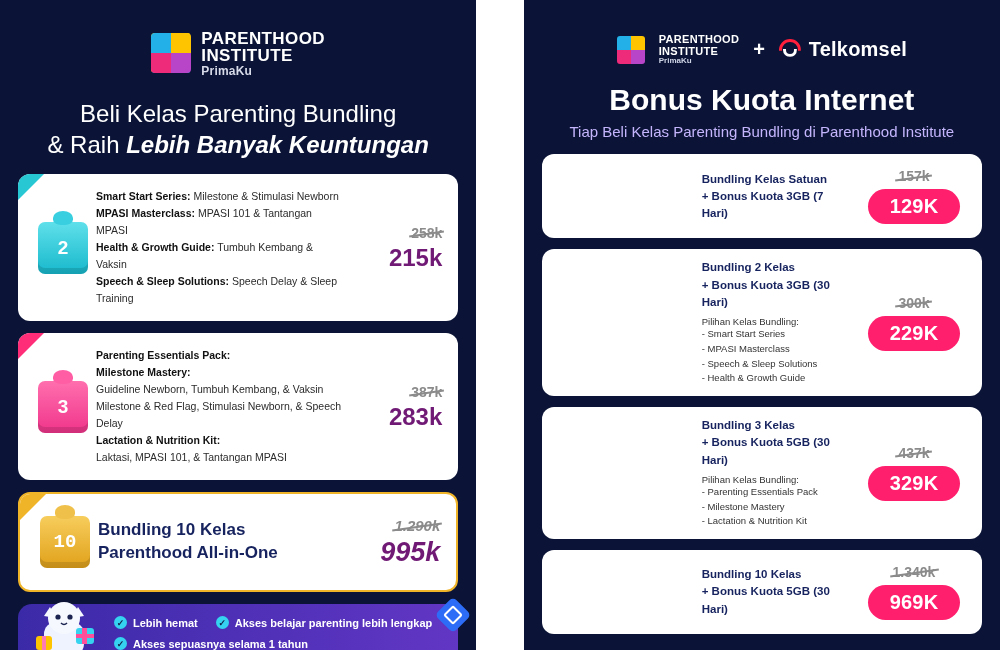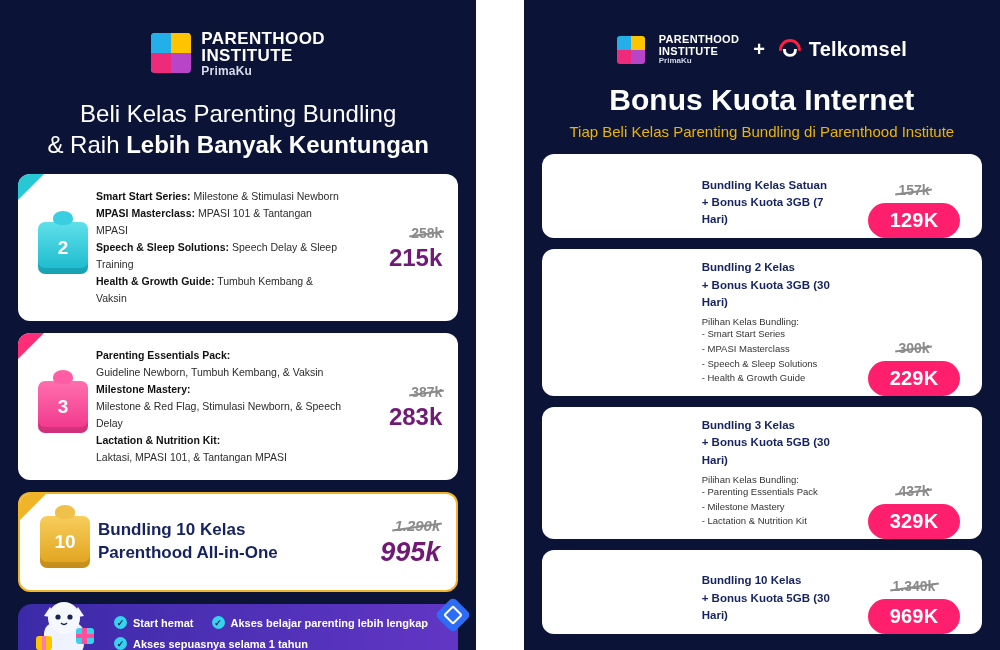--- a/index.html
+++ b/index.html
@@ -34,21 +34,21 @@
   .cube .q4 { right:0; bottom:0; background:#b845c8; }
   .logo-text { color:#ffffff; line-height:1.02; }
   .logo-text .l1 { font-size:17px; font-weight:bold; letter-spacing:.4px; }
   .logo-text .l2 { font-size:17px; font-weight:bold; letter-spacing:.4px; }
   .logo-text .l3 { font-size:12px; font-weight:bold; color:#d7dae8; letter-spacing:.2px;}
 
   .headline {
     text-align:center; color:#ffffff; margin-top:22px; line-height:1.28;
     font-size:24px;
   }
-  .headline .bold { font-weight:bold; }
+  .headline .bold { font-weight:bold;font-style:italic; }
   .headline .line1 { font-weight:400; }
 
   .cards { padding:14px 18px 0 18px; }
   .card {
     position:relative;
     background:#ffffff; border-radius:12px;
     margin-bottom:12px;
     display:flex; align-items:center;
     padding:14px 16px 14px 12px;
     overflow:hidden;
@@ -62,21 +62,21 @@
 
   .box-icon { width:66px; min-width:66px; display:flex; justify-content:center; }
   .box {
     width:50px; height:52px; border-radius:7px; position:relative;
     display:flex; align-items:center; justify-content:center;
     color:#ffffff; font-weight:bold; font-size:19px;
     box-shadow: inset 0 -6px 0 rgba(0,0,0,.12);
   }
   .box.teal { background:linear-gradient(180deg,#5fe0ea,#17b8cc); }
   .box.pink { background:linear-gradient(180deg,#ff6fae,#f0348a); }
-  .box.gold { background:linear-gradient(180deg,#f7cd5c,#e0a11a); }
+  .box.gold { background:linear-gradient(180deg,#f7cd5c,#e0a11a);font-family:Liberation Mono, monospace; }
   .box .knot {
     position:absolute; top:-11px; left:50%; transform:translateX(-50%);
     width:20px; height:14px; border-radius:50% 50% 40% 40%;
   }
   .box.teal .knot { background:#39cfe0; }
   .box.pink .knot { background:#ff5ea5; }
   .box.gold .knot { background:#efc04a; }
 
   .card-body { flex:1; padding-right:8px; }
   .card-body p { font-size:10.5px; color:#2b2b2b; line-height:1.62; }
@@ -142,26 +142,26 @@
   .co-name .b { font-size:11px; font-weight:bold; letter-spacing:.3px; }
   .co-name .c { font-size:8px; color:#cfd4e6; font-weight:bold;}
   .plus { color:#fff; font-size:20px; font-weight:bold; }
   .tsel { display:flex; align-items:center; gap:8px; }
   .tsel-mark { width:22px; height:22px; position:relative; }
   .tsel-mark .r1 { position:absolute; inset:0; border:3px solid #ff1f3d; border-radius:50%; clip-path: polygon(0 0,100% 0,100% 55%,0 55%);}
   .tsel-mark .r2 { position:absolute; inset:4px; border:3px solid #ffffff; border-radius:50%; clip-path: polygon(0 45%,100% 45%,100% 100%,0 100%);}
   .tsel-name { color:#fff; font-size:20px; font-weight:bold; letter-spacing:.2px; }
 
   .r-title { text-align:center; color:#fff; font-size:30px; font-weight:bold; margin-top:18px; }
-  .r-sub { text-align:center; color:#eab308; font-size:15px; margin-top:6px; }
+  .r-sub { text-align:center; color:#c4b5fd; font-size:15px; margin-top:6px; }
 
   .bundles { padding:14px 18px 0 18px; }
   .bundle {
     background:#fff; border-radius:12px; margin-bottom:11px;
-    display:flex; align-items:flex-end; overflow:hidden;
+    display:flex; align-items:center; overflow:hidden;
     min-height:84px;
   }
   .photo { width:148px; min-width:148px; position:relative; overflow:hidden; }
   .photo .bg { position:absolute; inset:0; }
   .b-info { flex:1; padding:10px 6px 10px 12px; display:flex; flex-direction:column; justify-content:center; }
   .b-title { font-size:11.5px; font-weight:bold; color:#16235e; line-height:1.5; }
   .b-list-h { font-size:9.5px; color:#333; margin-top:5px; }
   .b-list { font-size:9.5px; color:#333; line-height:1.55; }
   .b-price { width:126px; min-width:126px; display:flex; flex-direction:column;
              align-items:center; justify-content:center; gap:5px; padding-right:10px; }
@@ -207,41 +207,41 @@
         <div class="corner teal"></div>
         <div class="box-icon">
           <div class="box teal">
               <div class="knot"></div>
               <span>2</span>
             </div>
         </div>
         <div class="card-body">
           <p><b>Smart Start Series:</b><span> Milestone &amp; Stimulasi Newborn</span></p>
           <p><b>MPASI Masterclass:</b><span> MPASI 101 &amp; Tantangan MPASI</span></p>
+          <p><b>Health &amp; Growth Guide:</b><span> Tumbuh Kembang &amp; Vaksin</span></p>
           <p><b>Speech &amp; Sleep Solutions:</b><span> Speech Delay &amp; Sleep Training</span></p>
-          <p><b>Health &amp; Growth Guide:</b><span> Tumbuh Kembang &amp; Vaksin</span></p>
         </div>
         <div class="price-col">
           <div><span class="price-old">258k</span></div>
           <div class="price-new">215k</div>
         </div>
       </div>
 
       <div class="card">
         <div class="corner"></div>
         <div class="box-icon">
           <div class="box pink">
               <div class="knot"></div>
               <span>3</span>
             </div>
         </div>
         <div class="card-body">
           <p><b>Parenting Essentials Pack:</b></p>
+          <p><b>Milestone Mastery:</b></p>
           <p><span>Guideline Newborn, Tumbuh Kembang, &amp; Vaksin</span></p>
-          <p><b>Milestone Mastery:</b></p>
           <p><span>Milestone &amp; Red Flag, Stimulasi Newborn, &amp; Speech Delay</span></p>
           <p><b>Lactation &amp; Nutrition Kit:</b></p>
           <p><span>Laktasi, MPASI 101, &amp; Tantangan MPASI</span></p>
         </div>
         <div class="price-col">
           <div><span class="price-old">387k</span></div>
           <div class="price-new">283k</div>
         </div>
       </div>
 
@@ -276,21 +276,21 @@
         <path d="M31 25 q3 3 6 0" stroke="#1b2450" stroke-width="1.6" fill="none"></path>
         <rect x="46" y="30" width="18" height="16" rx="3" fill="#35d3f0"></rect>
         <rect x="52" y="30" width="5" height="16" fill="#ff4f9a"></rect>
         <rect x="46" y="36" width="18" height="4" fill="#ff4f9a"></rect>
         <rect x="6" y="38" width="16" height="14" rx="3" fill="#ffc400"></rect>
         <rect x="12" y="38" width="4" height="14" fill="#ff7ab3"></rect>
       </svg>
       <div class="benefit-row">
         <div class="benefit">
           <span class="check">✓</span>
-          <span>Start hemat</span>
+          <span>Lebih hemat</span>
         </div>
         <div class="benefit">
           <span class="check">✓</span>
           <span>Akses belajar parenting lebih lengkap</span>
         </div>
         <div class="benefit">
           <span class="check">✓</span>
           <span>Akses sepuasnya selama 1 tahun</span>
         </div>
       </div>

